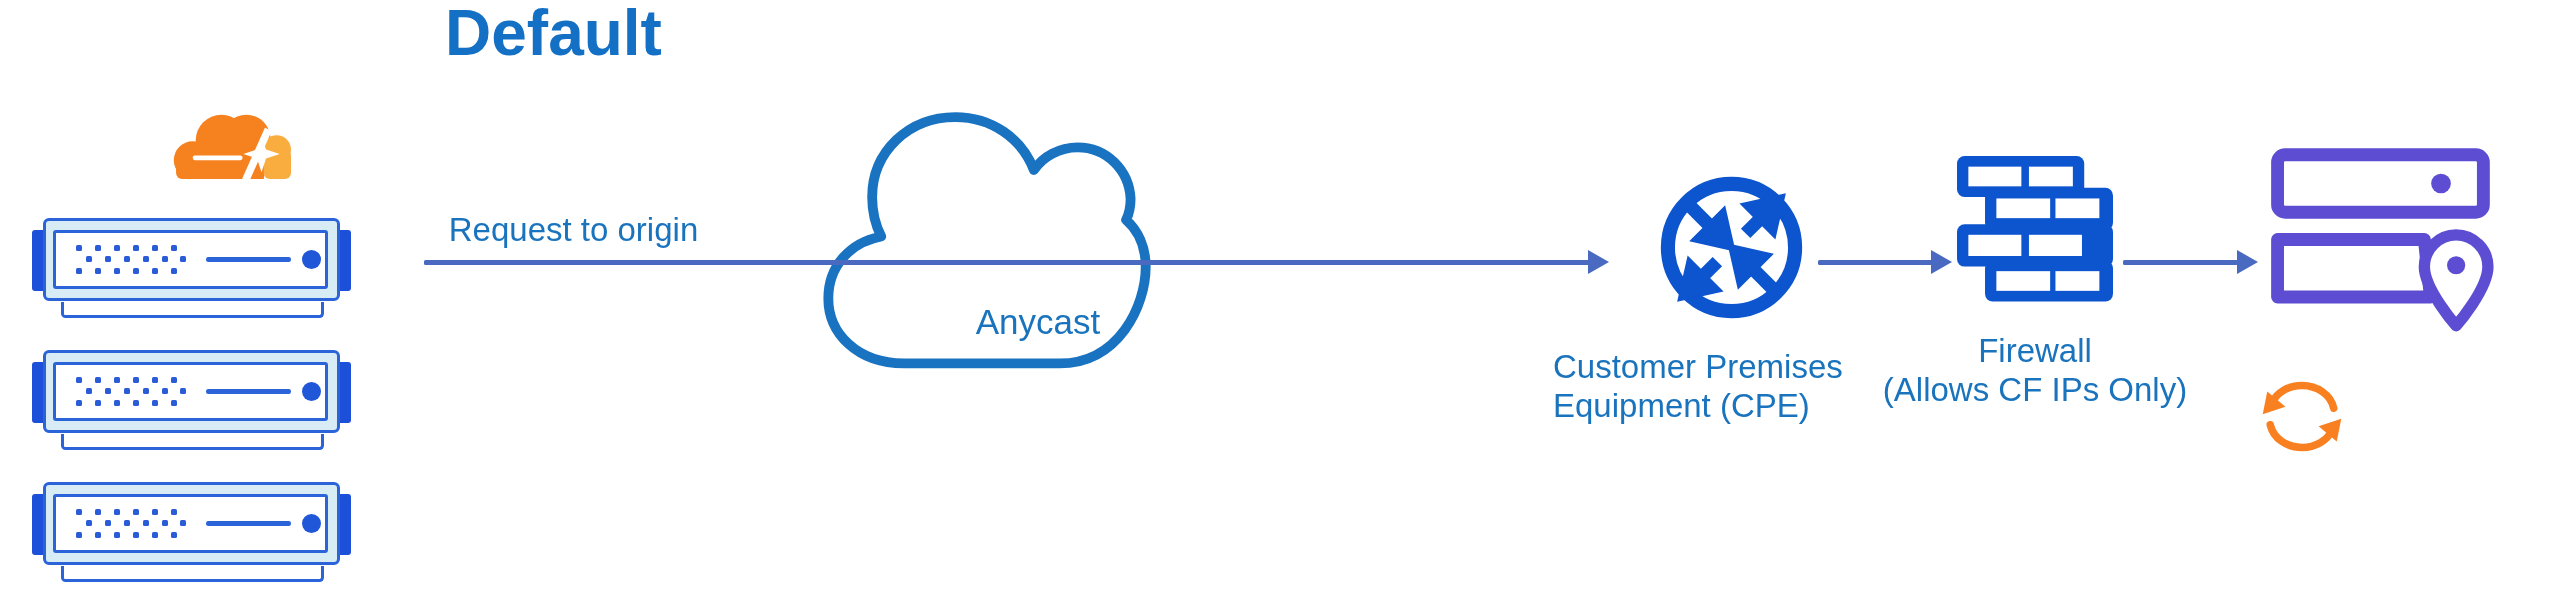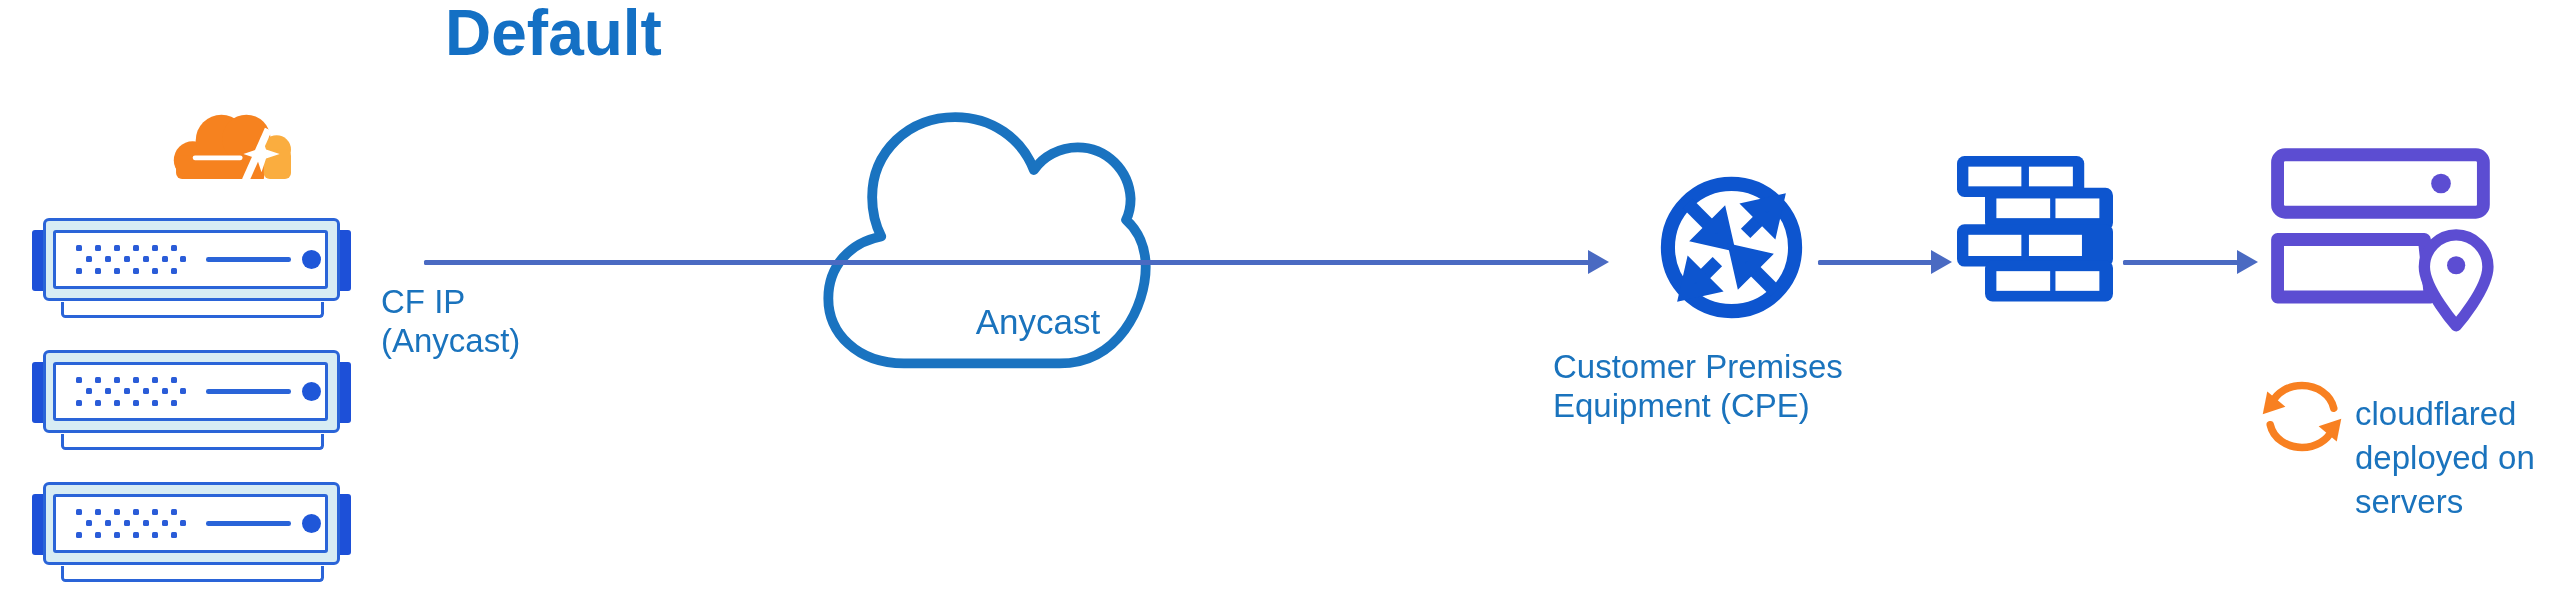--- a/index.html
+++ b/index.html
@@ -168,25 +168,22 @@
             <span class="dot" style="left: 76px; top: 23px;"></span>
             <span class="dot" style="left: 95px; top: 23px;"></span>
           </div>
         <div class="hline"></div>
         <div class="pcircle"></div>
       </div>
     </div>
     <div class="tray"></div>
   </div>
 
-
-  <div class="label" style="left:381px;top:282px;">
-    <div>CF IP</div>
-    <div>(Anycast)</div>
-  </div>
+  <div class="label center" style="left:422px;top:210px;width:303px;">Request to origin</div>
+
 
   <div class="flow-line" style="left:424px;width:1165px;"></div>
   <div class="arrow-head" style="left:1588px;"></div>
 
   <div class="cloud-wrap">
     <svg width="336" height="266" viewBox="0 0 444 352">
       <path d="M116 338 C54 338 16 298 16 252 C16 210 44 178 86 170 C78 154 74 136 74 118 C74 58 122 12 184 12 C232 12 272 40 288 82 C300 64 322 52 346 52 C384 52 414 82 416 120 C416 130 414 140 410 148 C426 162 436 184 436 210 C436 262 400 338 322 338 Z" fill="#ffffff" stroke="#1a73c0" stroke-width="13" stroke-linejoin="round"></path>
     </svg>
   </div>
   <div class="label center internet-label">Anycast</div>
@@ -227,20 +224,24 @@
         <rect x="95" y="14" width="58" height="26"></rect>
         <rect x="52" y="56" width="71" height="26"></rect>
         <rect x="130" y="56" width="58" height="26"></rect>
         <rect x="15" y="104" width="70" height="28"></rect>
         <rect x="95" y="104" width="70" height="28"></rect>
         <rect x="52" y="152" width="71" height="26"></rect>
         <rect x="130" y="152" width="58" height="26"></rect>
       </g>
     </svg>
   </div>
+  <div class="label center" style="left:1846px;top:331px;width:378px;">
+    <div>Firewall</div>
+    <div>(Allows CF IPs Only)</div>
+  </div>
 
   <div class="flow-line" style="left:2123px;width:115px;"></div>
   <div class="arrow-head" style="left:2237px;"></div>
 
   <div class="abs" style="left:2270px;top:147px;">
     <svg width="227" height="188" viewBox="0 0 300 248">
       <rect x="10" y="10" width="272" height="76" rx="10" fill="#ffffff" stroke="#5c4dd2" stroke-width="17"></rect>
       <circle cx="226" cy="48" r="13" fill="#5c4dd2"></circle>
       <path d="M10 122 L204 122 L212 198 L10 198 Z" fill="#ffffff" stroke="#5c4dd2" stroke-width="17" stroke-linejoin="round"></path>
       <path d="M246 116 C269 116 288 135 288 158 C288 188 246 236 246 236 C246 236 204 188 204 158 C204 135 223 116 246 116 Z" fill="#ffffff" stroke="#5c4dd2" stroke-width="15" stroke-linejoin="round"></path>
@@ -249,20 +250,15 @@
   </div>
 
   <div class="abs" style="left:2258px;top:381px;">
     <svg width="88" height="71" viewBox="0 0 116 94">
       <path d="M100 36 C96 18 78 6 58 6 C40 6 25 15 18 29" fill="none" stroke="#f88021" stroke-width="10" stroke-linecap="round"></path>
       <polygon points="6,44 12,14 36,34" fill="#f88021"></polygon>
       <path d="M16 58 C20 76 38 88 58 88 C76 88 91 79 98 65" fill="none" stroke="#f88021" stroke-width="10" stroke-linecap="round"></path>
       <polygon points="110,50 104,80 80,60" fill="#f88021"></polygon>
     </svg>
   </div>
-  <div class="label note-label">
-    <div>cloudflared</div>
-    <div>deployed on</div>
-    <div>servers</div>
-  </div>
 
 </div>
 
 
 </body></html>

